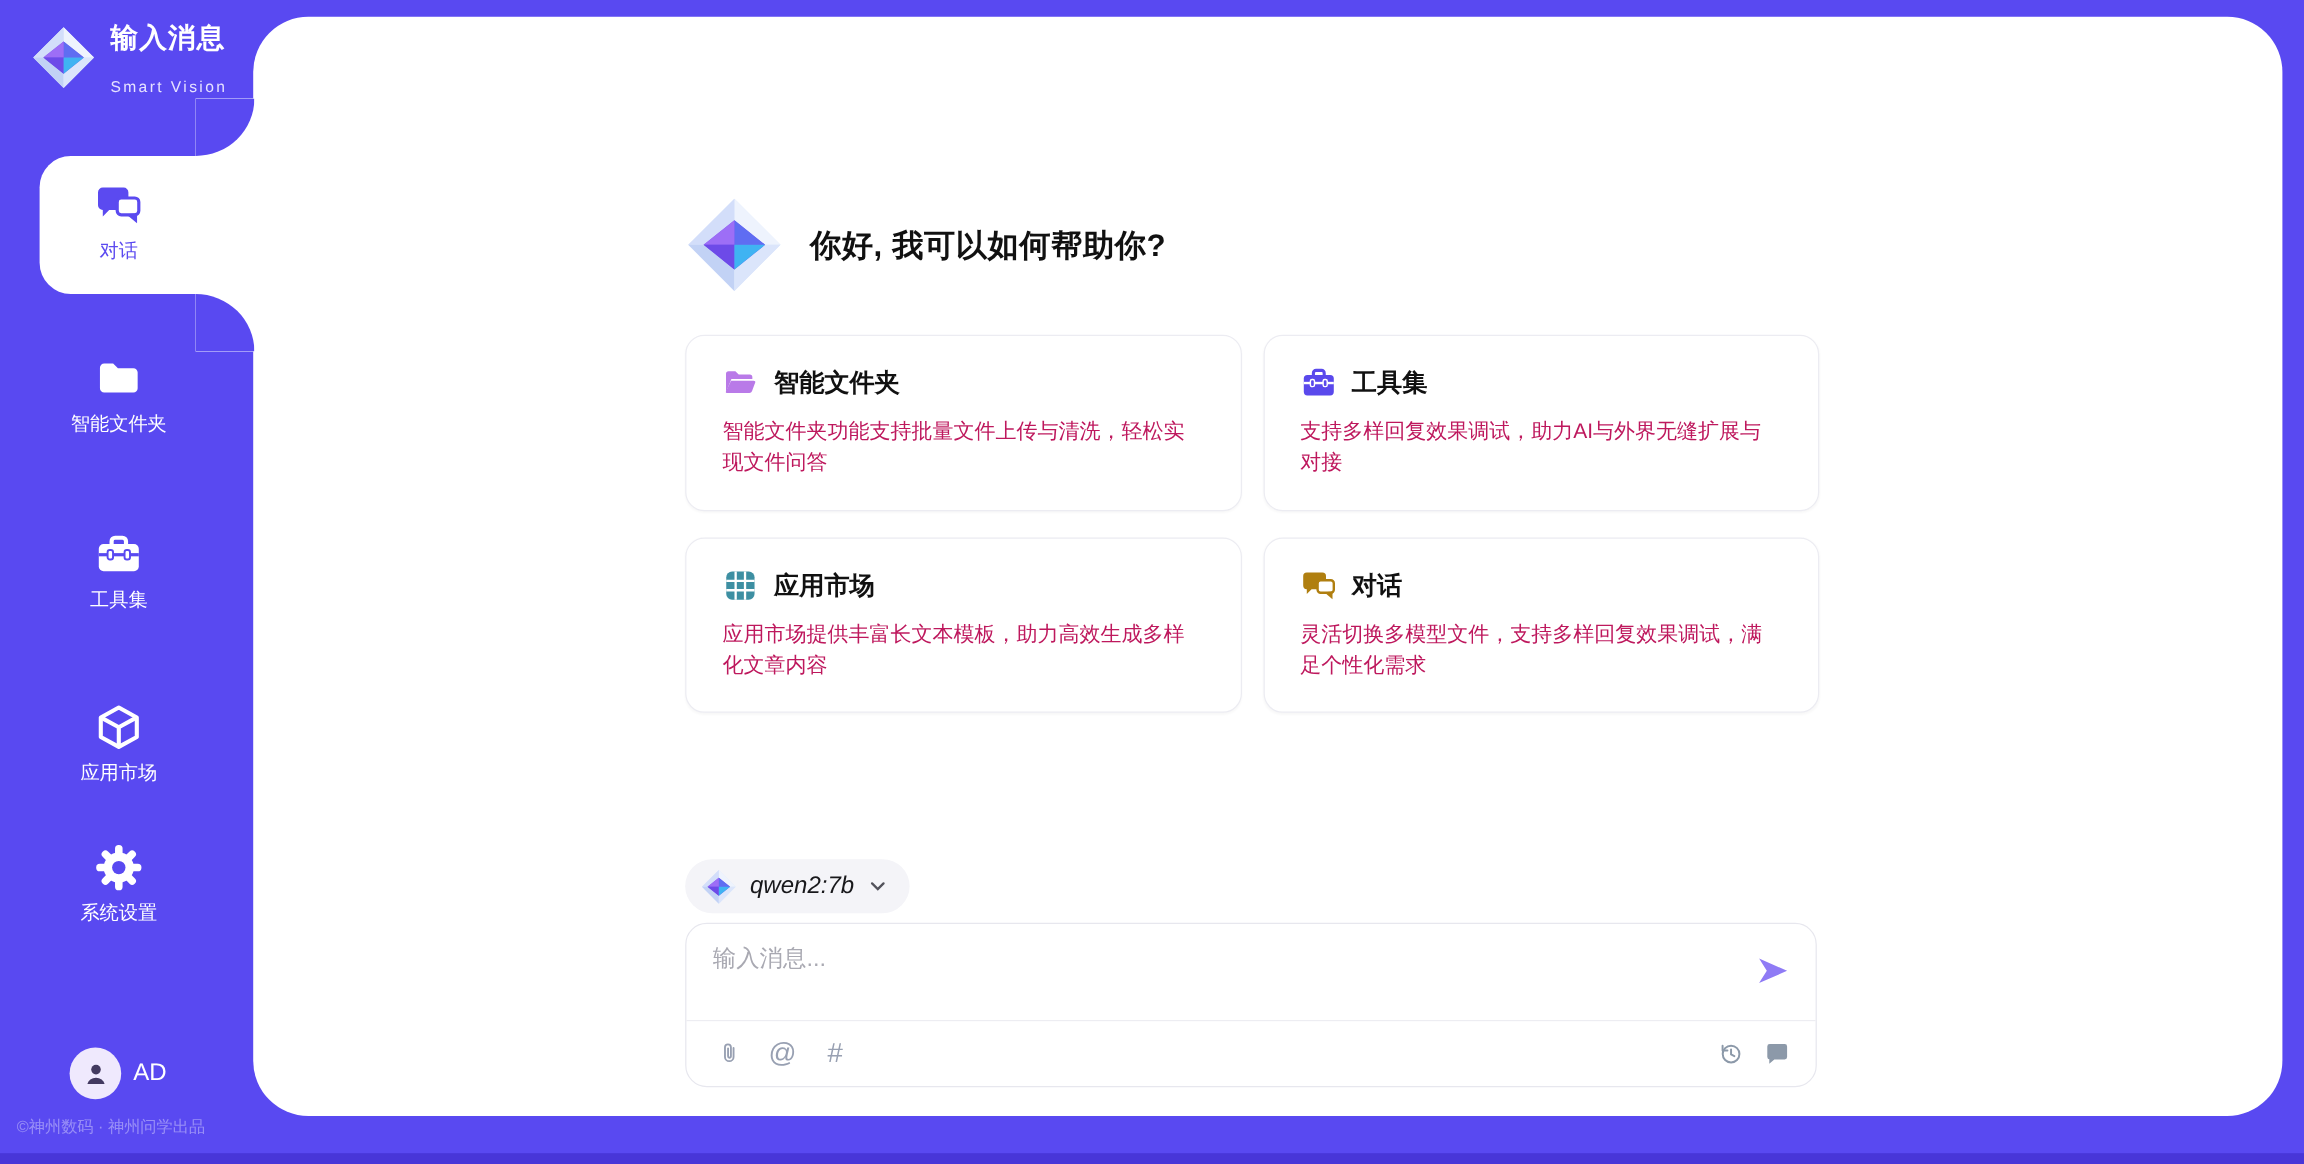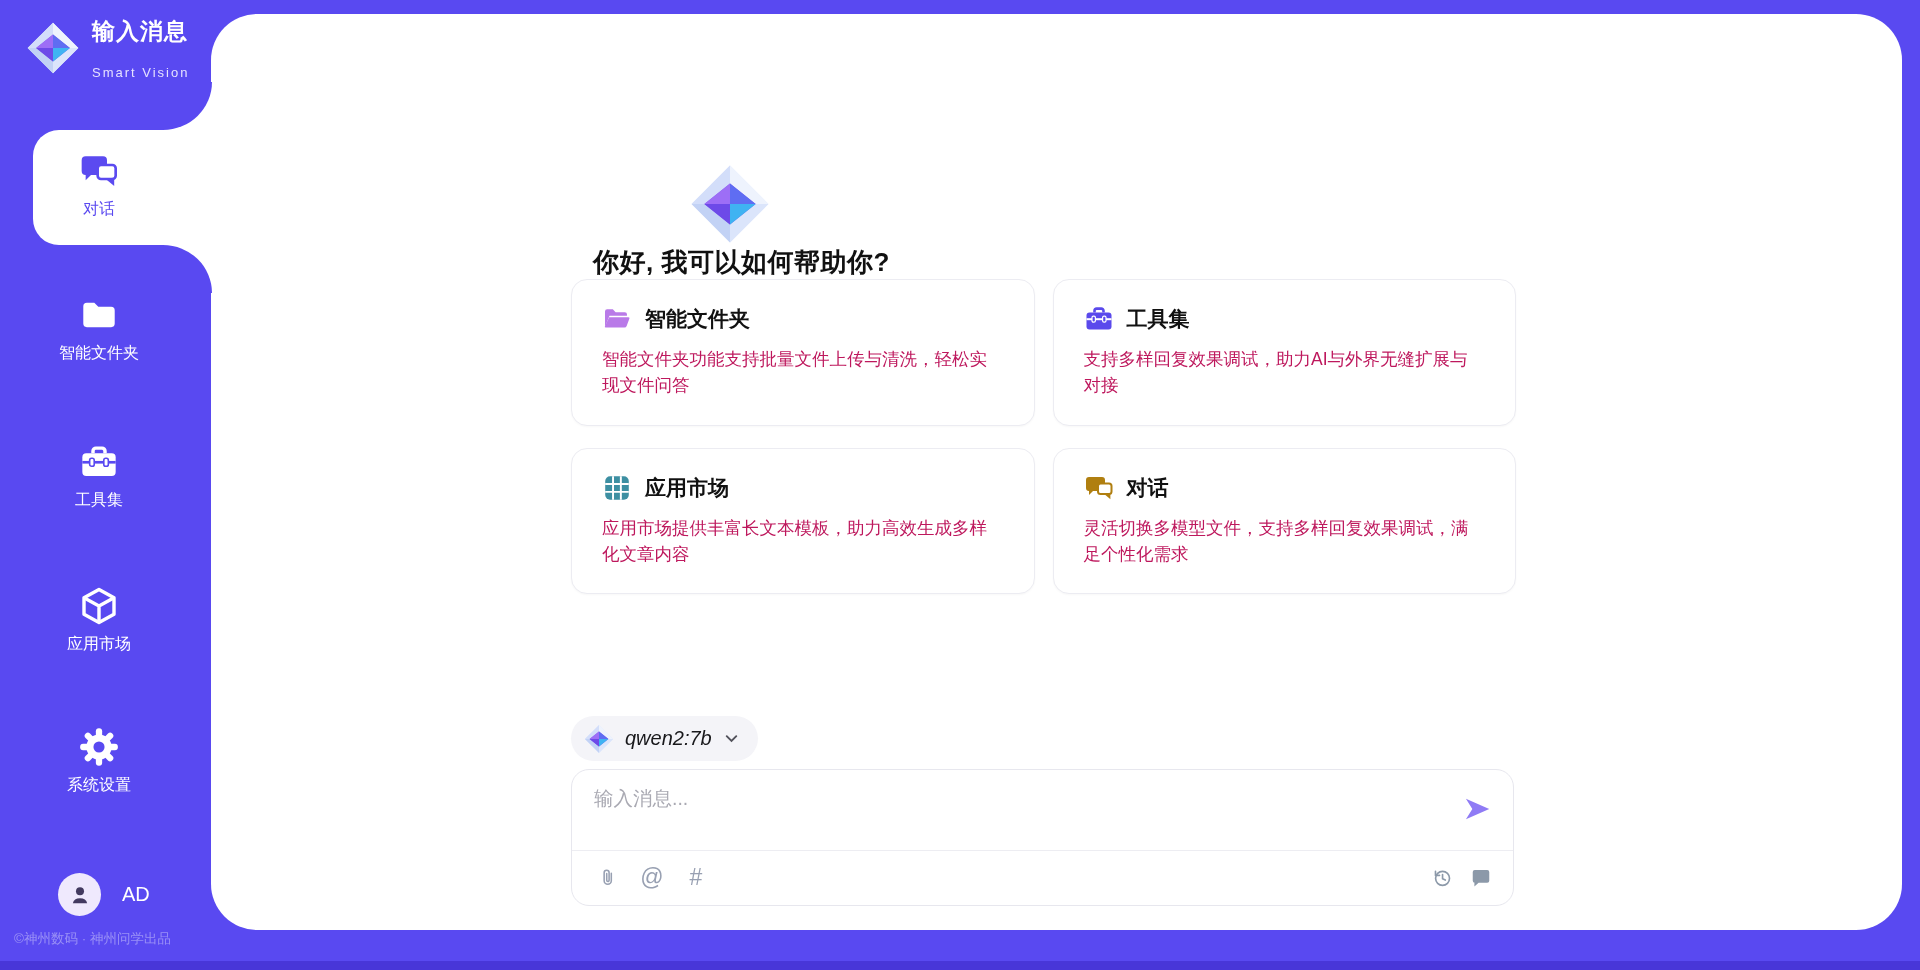--- a/index.html
+++ b/index.html
@@ -42,31 +42,31 @@
   }
   .nav-item .nav-icon { display:flex; justify-content:center; align-items:center; height:42px; }
   .nav-item .nav-icon svg { width:40px; height:40px; color:#fff; }
   .nav-item .nav-label { margin-top:7px; font-size:16px; color:#fff; }
   .nav-item.active .nav-icon svg { color:#5b4af0; }
   .nav-item.active .nav-label { color:#5b4af0; }
   .nav-item.n1 { top:150px; }
   .nav-item.n2 { top:294px; }
   .nav-item.n3 { top:441px; }
   .nav-item.n4 { top:585px; }
-  .nav-item.n5 { top:726px; }
-
-  .user-row { position:absolute; left:58px; top:873px; display:flex; align-items:center; gap:21px; cursor:pointer; }
+  .nav-item.n5 { top:702px; }
+
+  .user-row { position:absolute; left:58px; top:873px; display:flex; align-items:center; gap:10px; cursor:pointer; }
   .user-avatar { width:43px; height:43px; border-radius:50%; background:#efe9fd; display:flex; align-items:center; justify-content:center; }
   .user-avatar svg { width:26px; height:26px; }
   .user-name { color:#fff; font-size:20px; }
   .copyright { position:absolute; left:14px; top:930px; font-size:13.5px; color:rgba(255,255,255,0.38); white-space:nowrap; }
 
   
   .content { position:absolute; left:211px; top:14px; width:1691px; height:916px; }
-  .greeting-row { position:absolute; left:360px; top:149px; display:flex; align-items:center;flex-direction:column; }
+  .greeting-row { position:absolute; left:360px; top:149px; display:flex; align-items:center; }
   .greeting-row svg { width:82px; height:82px; }
   .greeting-text { margin-left:22px; font-size:26px; font-weight:700; color:#111; letter-spacing:0.5px; }
 
   .cards { position:absolute; left:360px; top:265px; width:945px;
            display:grid; grid-template-columns:1fr 1fr; gap:22px 18px; }
   .card {
     background:#fff; border:1px solid #ececf2; border-radius:16px;
     padding:24px 30px 26px 30px; min-height:125px; cursor:pointer;
     box-shadow:0 1px 2px rgba(20,20,40,0.03);
   }

